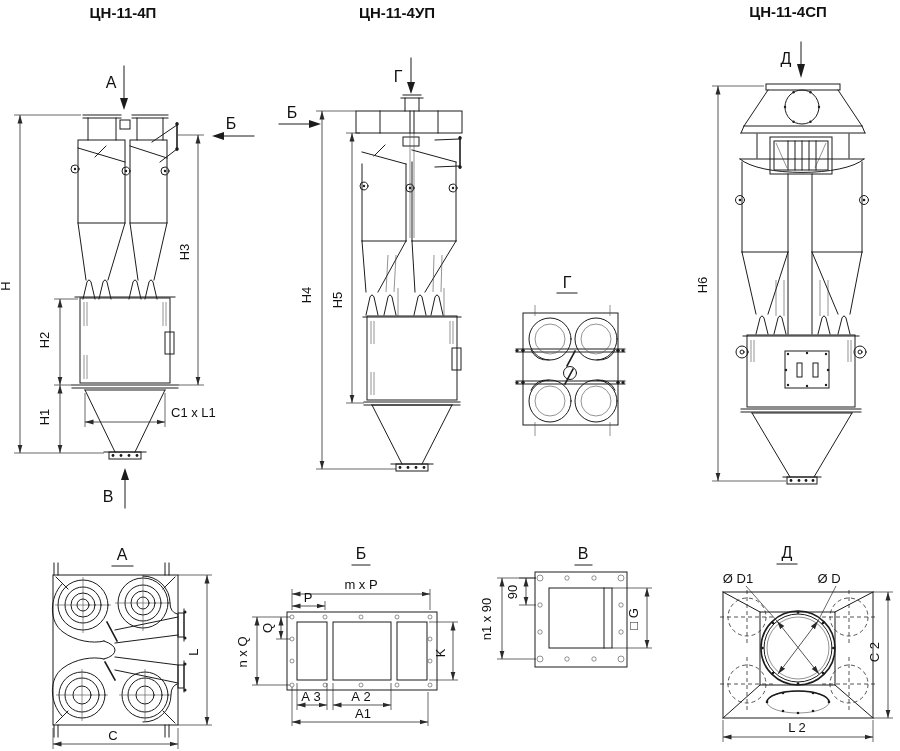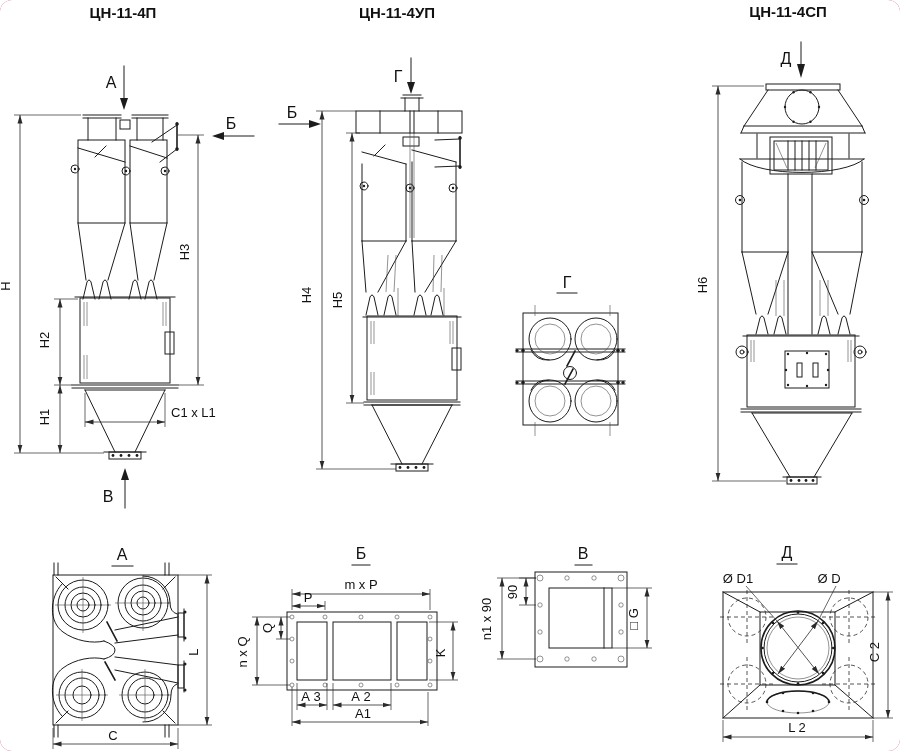--- a/index.html
+++ b/index.html
@@ -1,16 +1,16 @@
 <!DOCTYPE html>
 <html><head>
 <meta charset="utf-8">
 <style>
   html,body { margin:0; padding:0; background:#fff; }
-  .stage { position:relative; width:900px; height:751px; background:#be185d; overflow:hidden;border-radius:12px; }
+  .stage { position:relative; width:900px; height:751px; background:#be185d; overflow:hidden; }
   svg { display:block; }
   svg text { font-family:"Liberation Sans","DejaVu Sans",sans-serif; fill:#111; }
   .title { font-size:15px; font-weight:bold; text-anchor:middle; }
   .view  { font-size:16px; text-anchor:middle; }
   .dt    { font-size:13px; text-anchor:middle; }
   .ds    { font-size:13px; text-anchor:start; }
   .s   { stroke:#1c1c1c; stroke-width:1; fill:none; stroke-linecap:square; }
   .s2  { stroke:#1c1c1c; stroke-width:1.6; fill:none; stroke-linecap:square; }
   .th  { stroke:#4a4a4a; stroke-width:0.6; fill:none; }
   .sf  { fill:#1c1c1c; stroke:none; }

